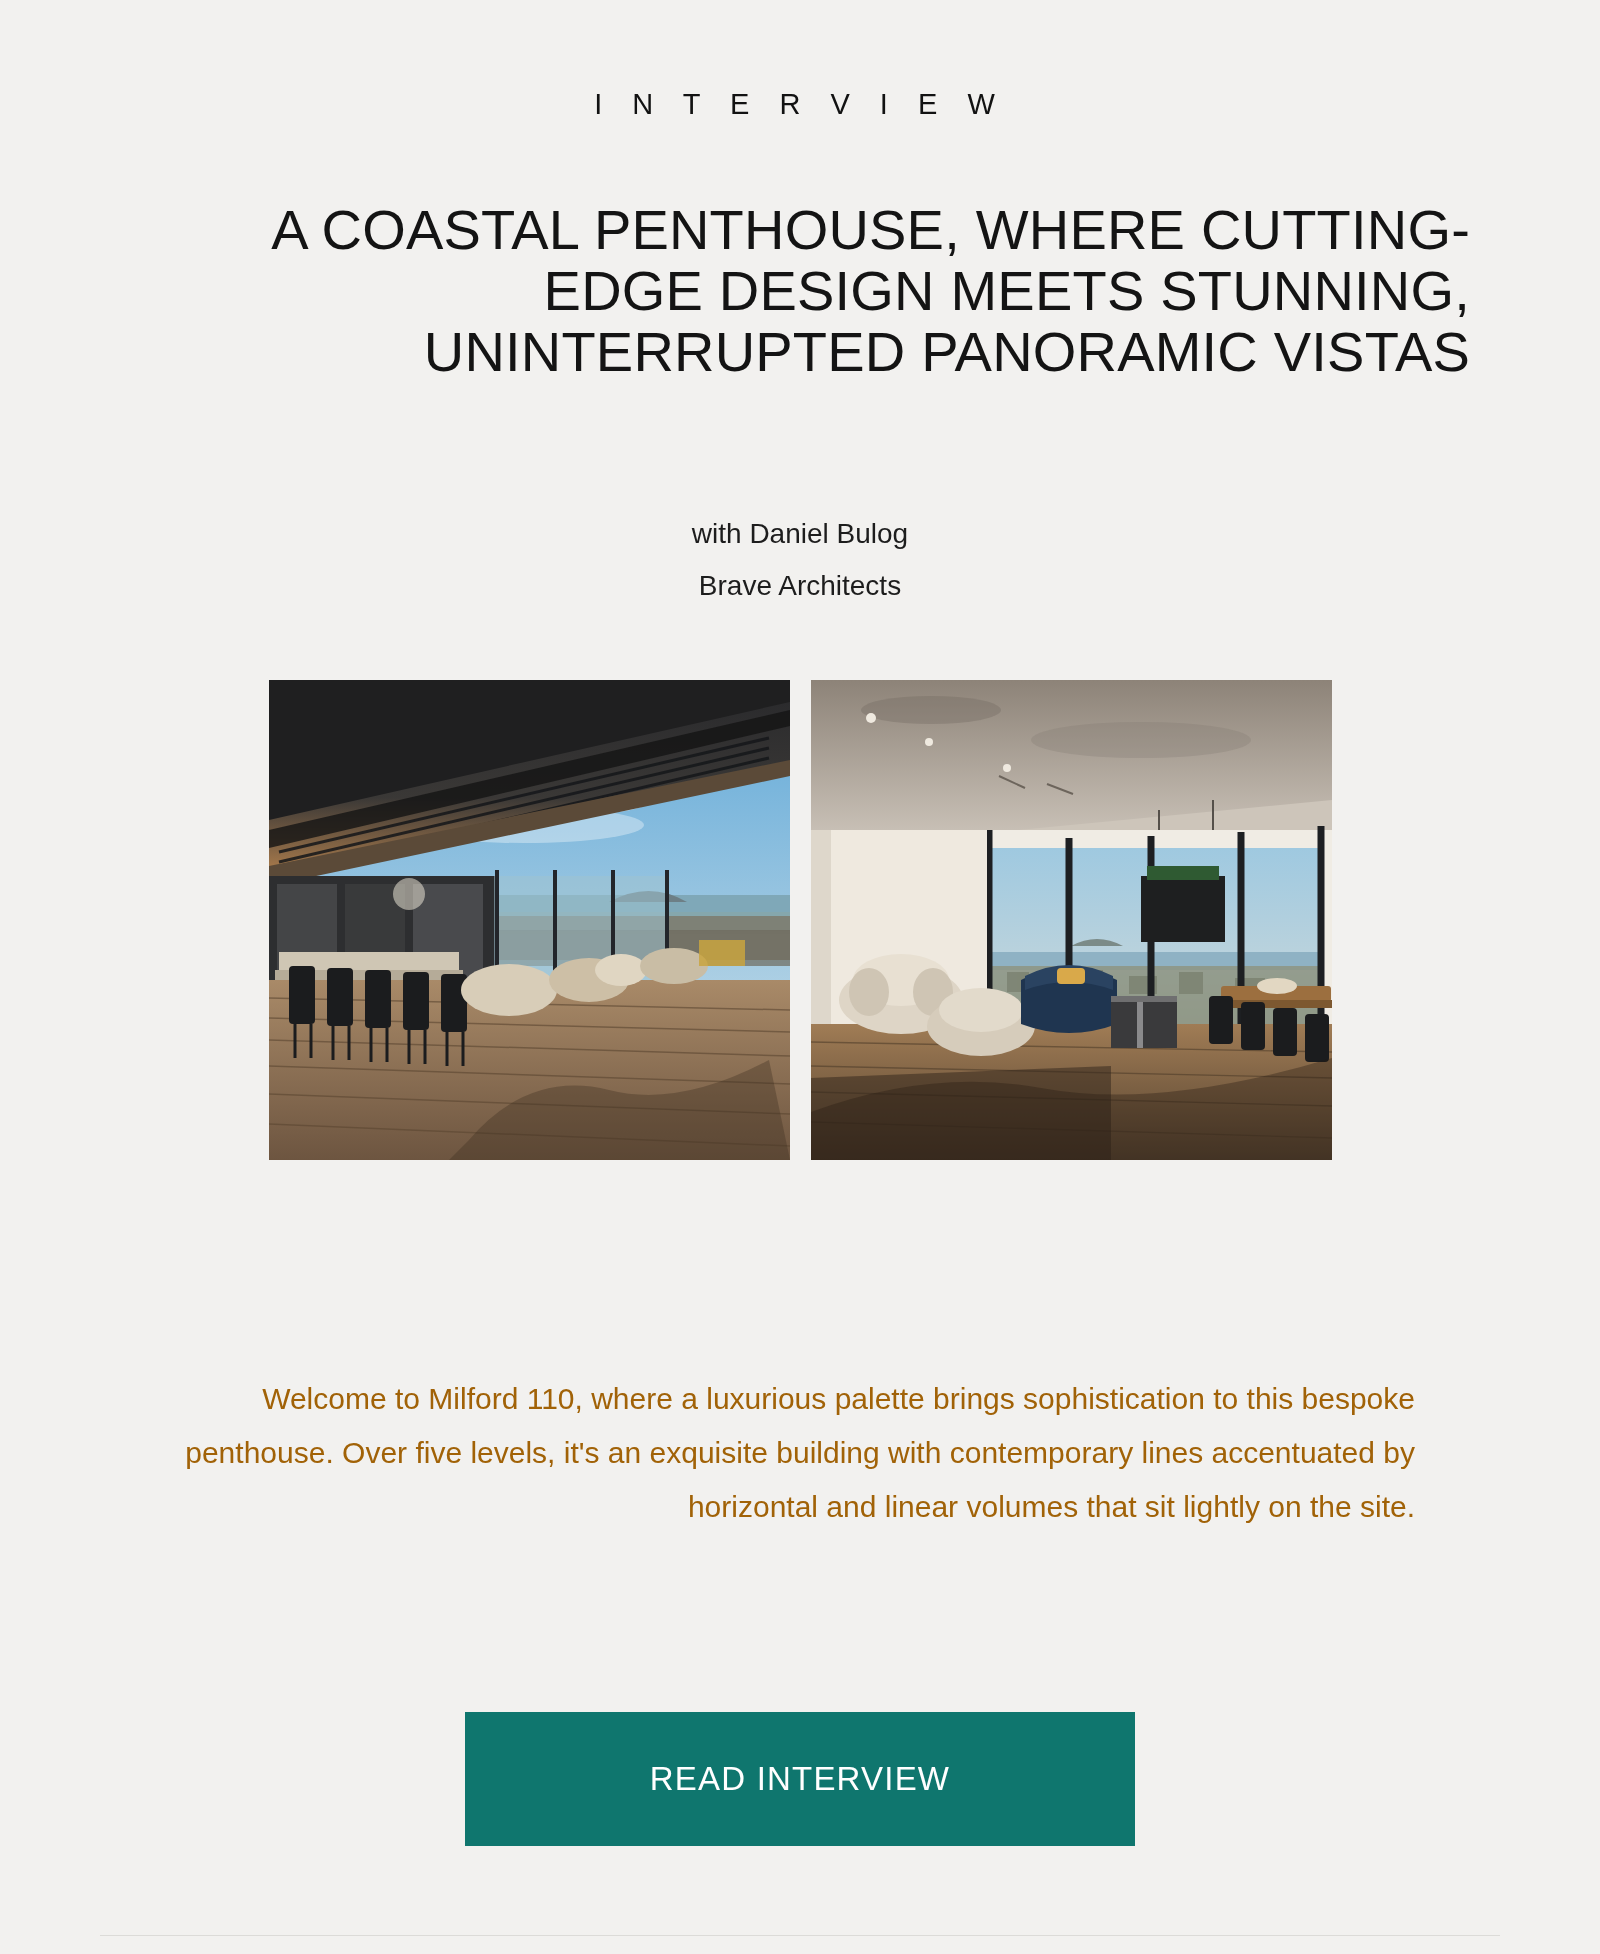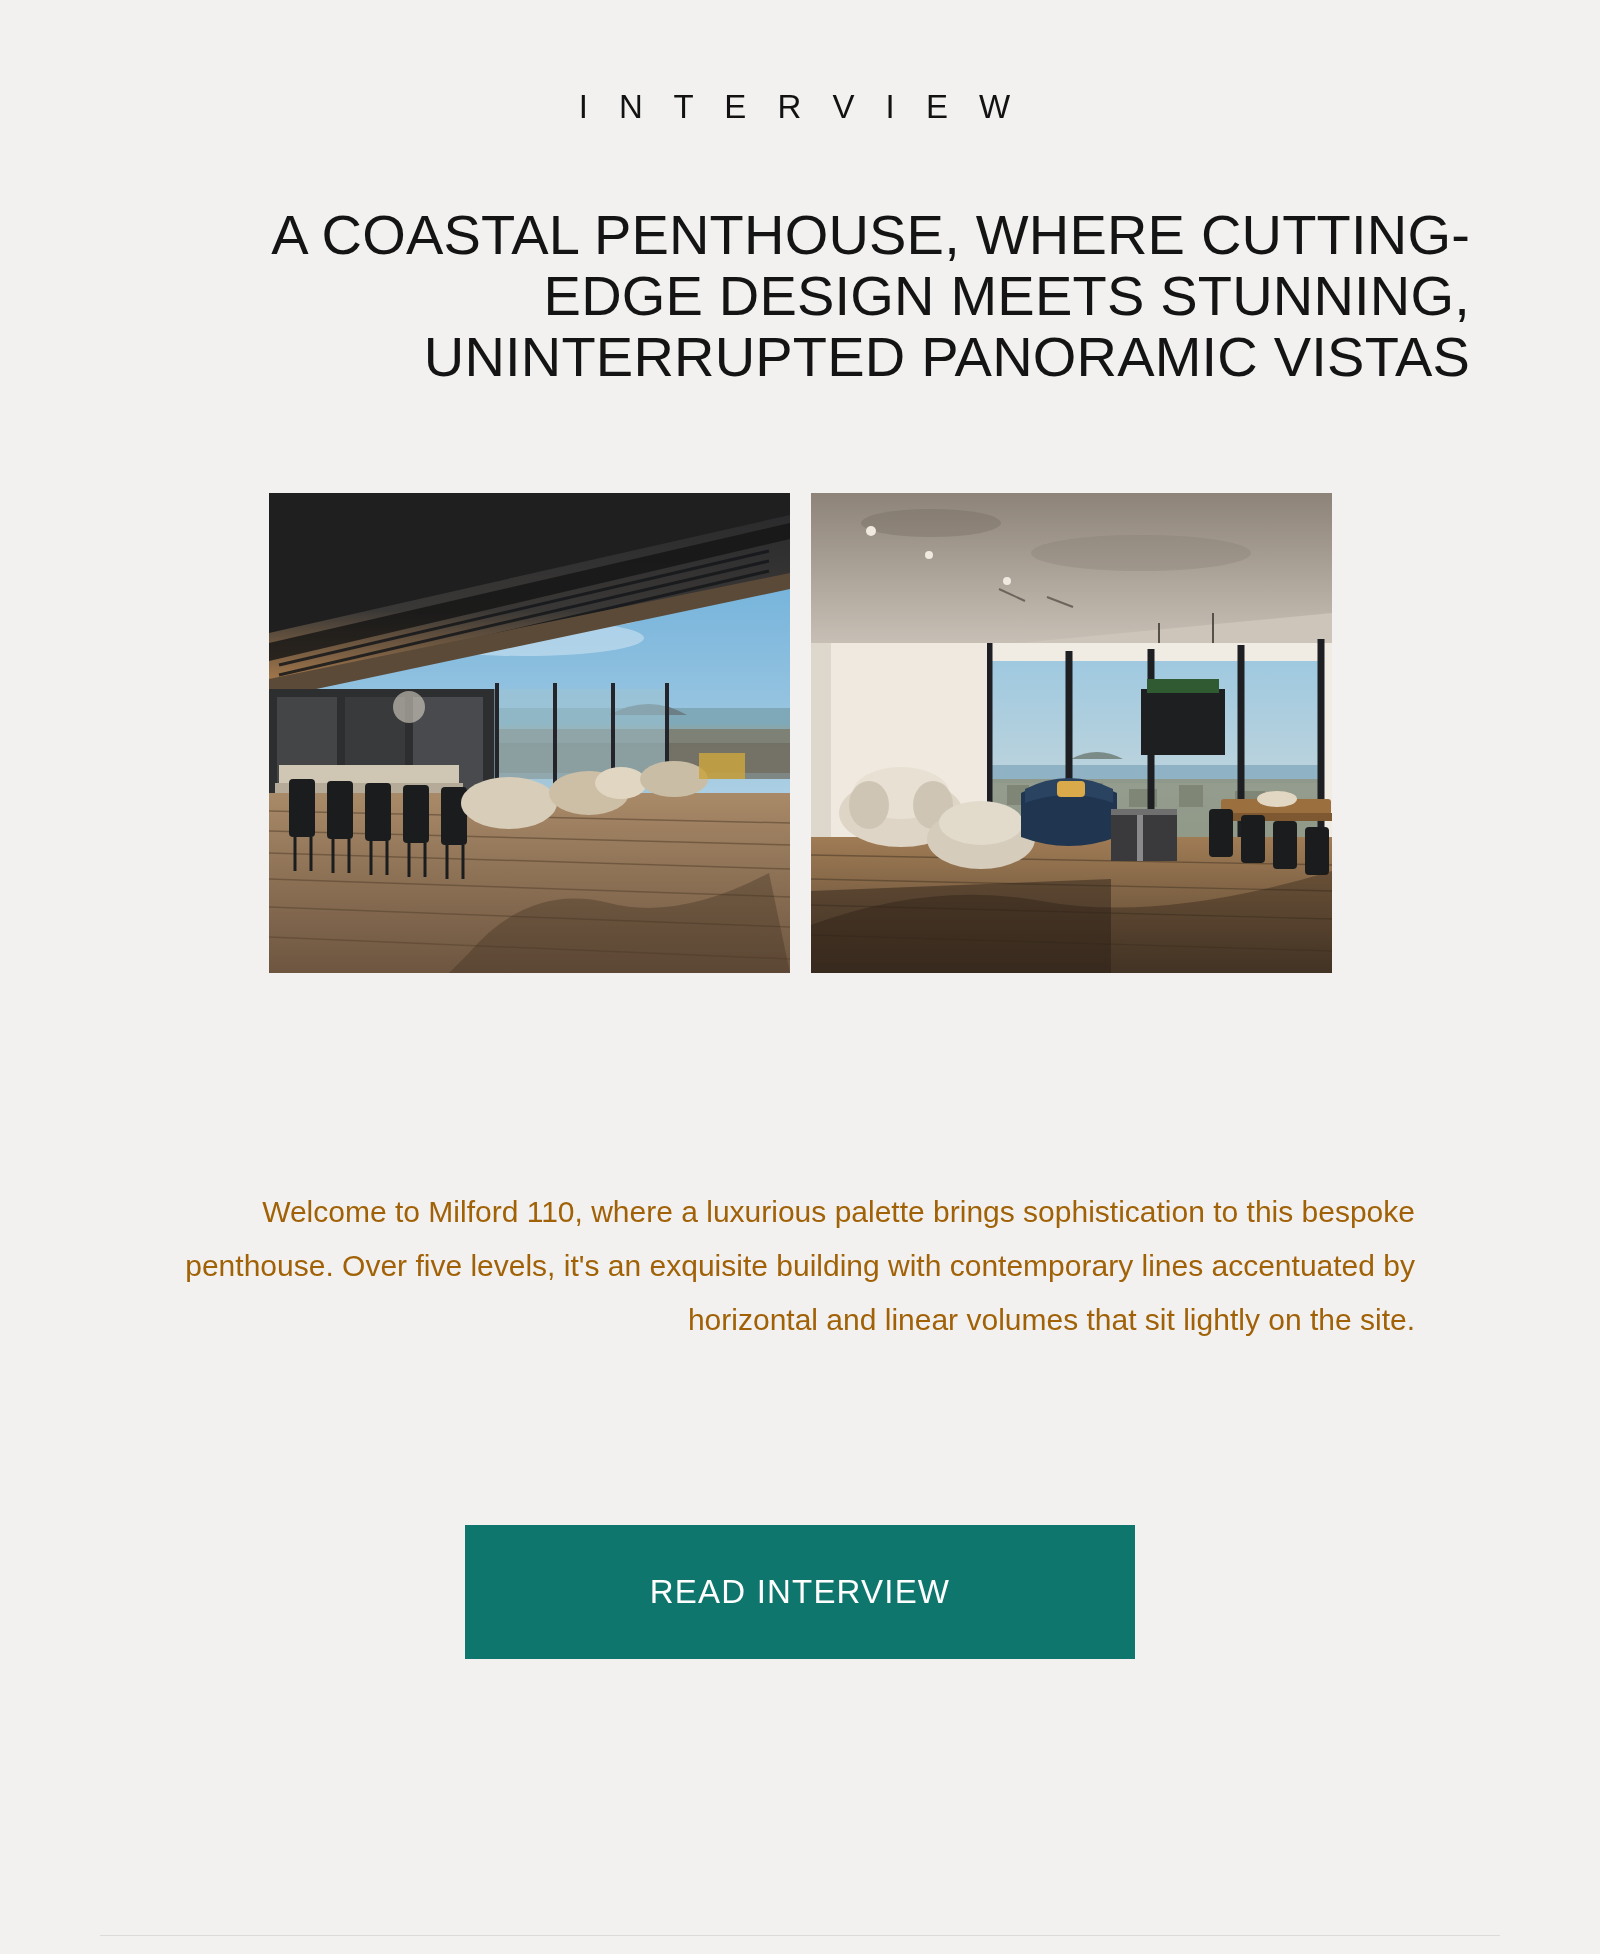--- a/index.html
+++ b/index.html
@@ -18,21 +18,21 @@
     width: 1600px;
     min-height: 1954px;
     position: relative;
     box-sizing: border-box;
     display: flex;
     flex-direction: column;
     align-items: center;
   }
   .eyebrow {
     margin-top: 88px;
-    font-size: 33px;
+    font-size: 29px;
     letter-spacing: 11px;
     font-weight: 500;
     text-align: center;
     color: #121212;
   }
   .headline {
     margin-top: 78px;
     width: 1340px;
     text-align: right;
     font-size: 56px;
@@ -108,20 +108,24 @@
 </style>
 </head>
 <body>
 
 <div class="page">
 
   <div class="eyebrow">I N T E R V I E W</div>
 
   <h1 class="headline">A COASTAL PENTHOUSE, WHERE CUTTING-EDGE DESIGN MEETS STUNNING, UNINTERRUPTED PANORAMIC VISTAS</h1>
 
+  <div class="byline">
+    <div>with Daniel Bulog</div>
+    <div>Brave Architects</div>
+  </div>
 
   <div class="images">
 
     <div class="photo">
       <svg viewBox="0 0 521 480" preserveAspectRatio="none" aria-hidden="true">
         <defs>
           <linearGradient id="sky1" x1="0" y1="0" x2="0" y2="1">
             <stop offset="0%" stop-color="#5fa8d8"></stop>
             <stop offset="60%" stop-color="#a8cde3"></stop>
             <stop offset="100%" stop-color="#dce9ee"></stop>

